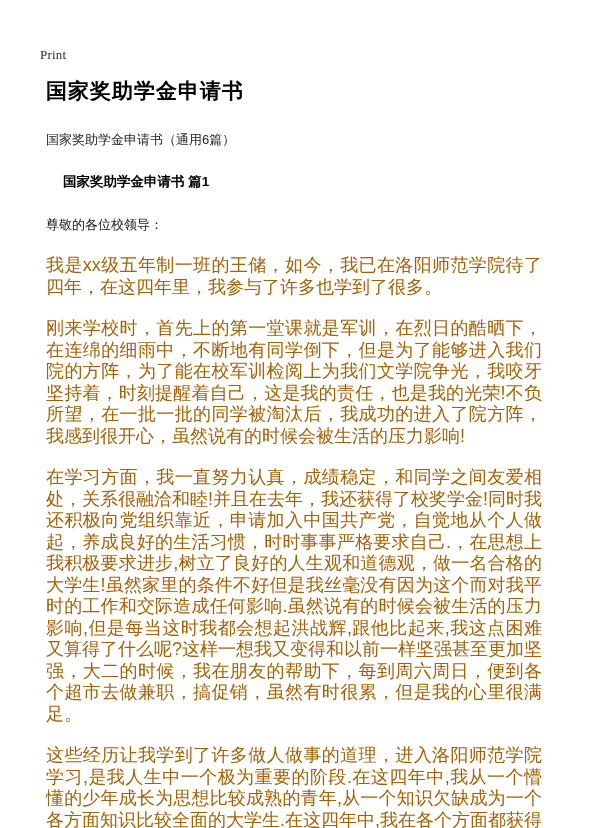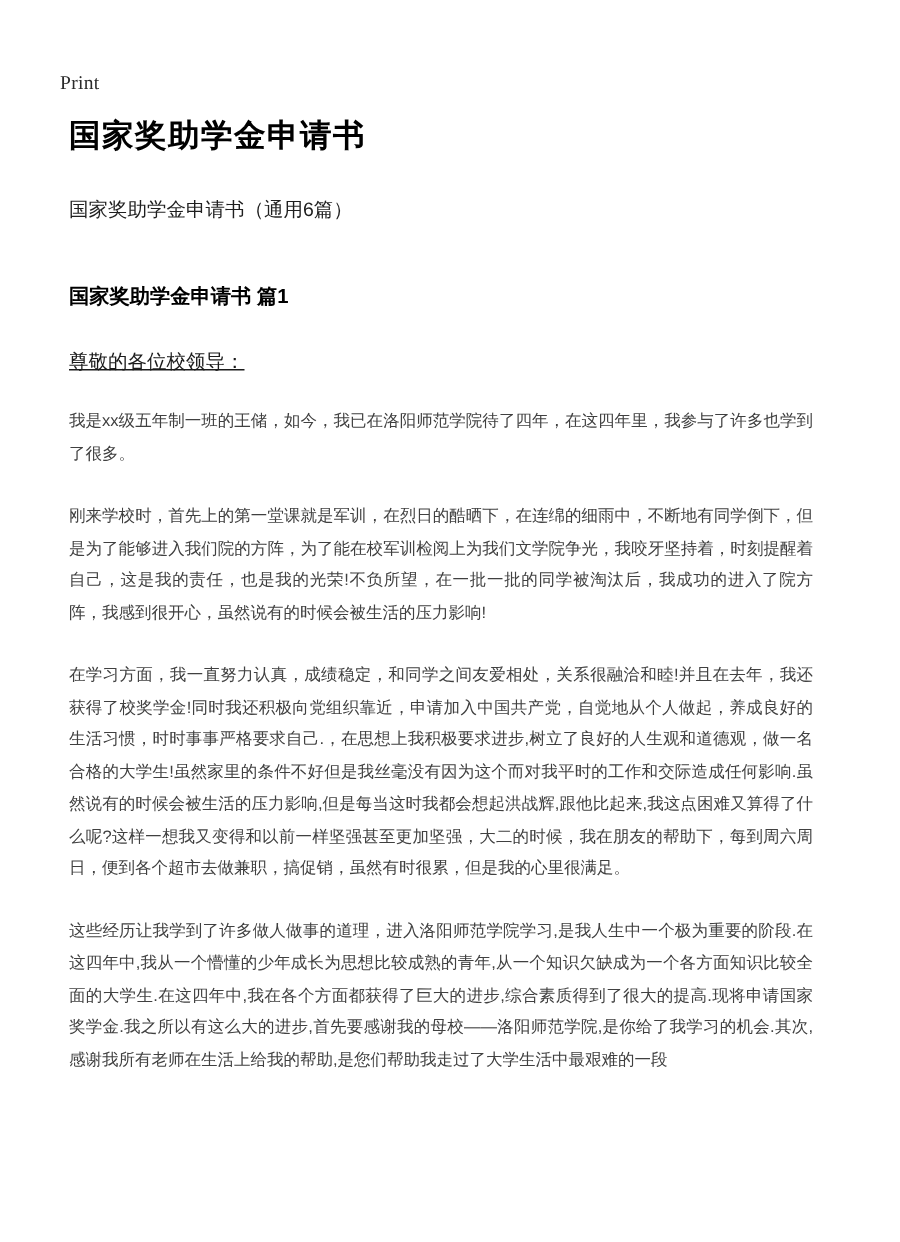--- a/index.html
+++ b/index.html
@@ -43,44 +43,43 @@
     font-size: 21px;
     font-weight: bold;
     letter-spacing: 1px;
     color: #000000;
     margin: 0 0 26px 0;
     line-height: 26px;
   }
   .subtitle {
     font-size: 13px;
     line-height: 20px;
-    margin: 0 0 38px 0;
+    margin: 0 0 22px 0;
     color: #1f1f1f;
   }
   .section-heading {
     font-size: 13.5px;
     font-weight: bold;
     line-height: 20px;
-    margin: 0 0 22px 0;
+    margin: 0 0 22px 17px;
     color: #000000;
   }
   .para {
-    font-size: 11px;
+    font-size: 18px;
     line-height: 21.5px;
     margin: 0 14px 20px 0;
-    color: #404040;
+    color: #a16207;
     text-align: justify;
     text-justify: inter-ideograph;
     word-break: break-all;
   }
   .salutation {
     font-size: 13px;
     line-height: 21px;
     margin: 0 0 20px 0;
-    text-decoration: underline;
   }
 </style>
 </head>
 <body>
 
 <div class="page">
 
   <div class="print-label">Print</div>
 
   <div class="content">

